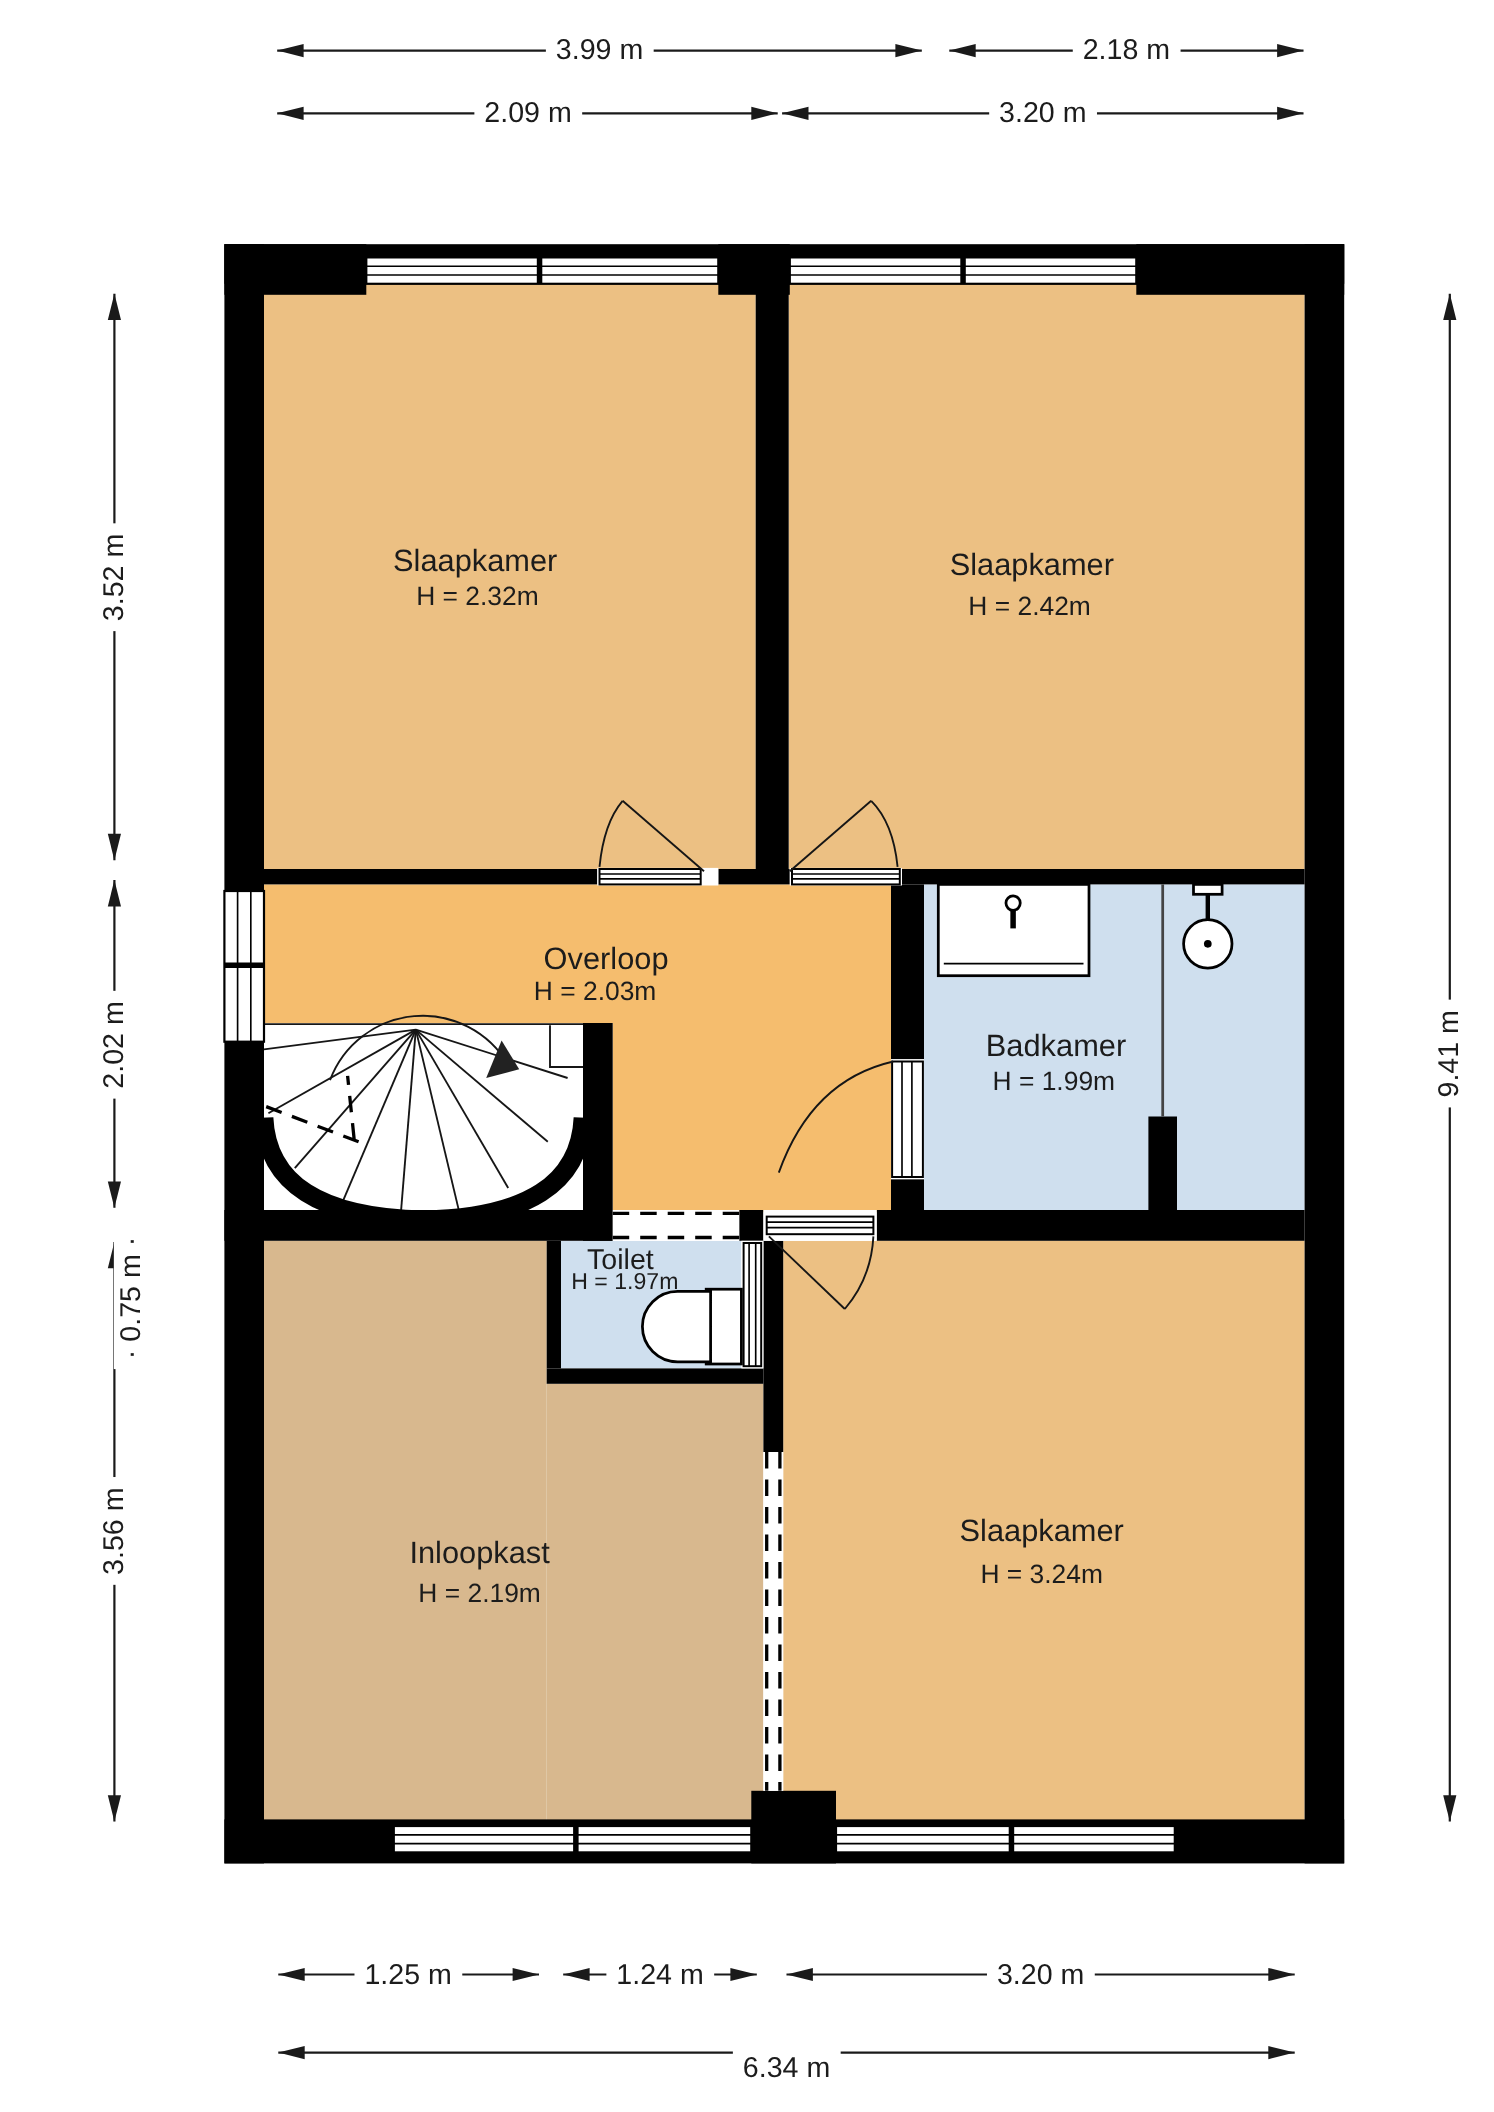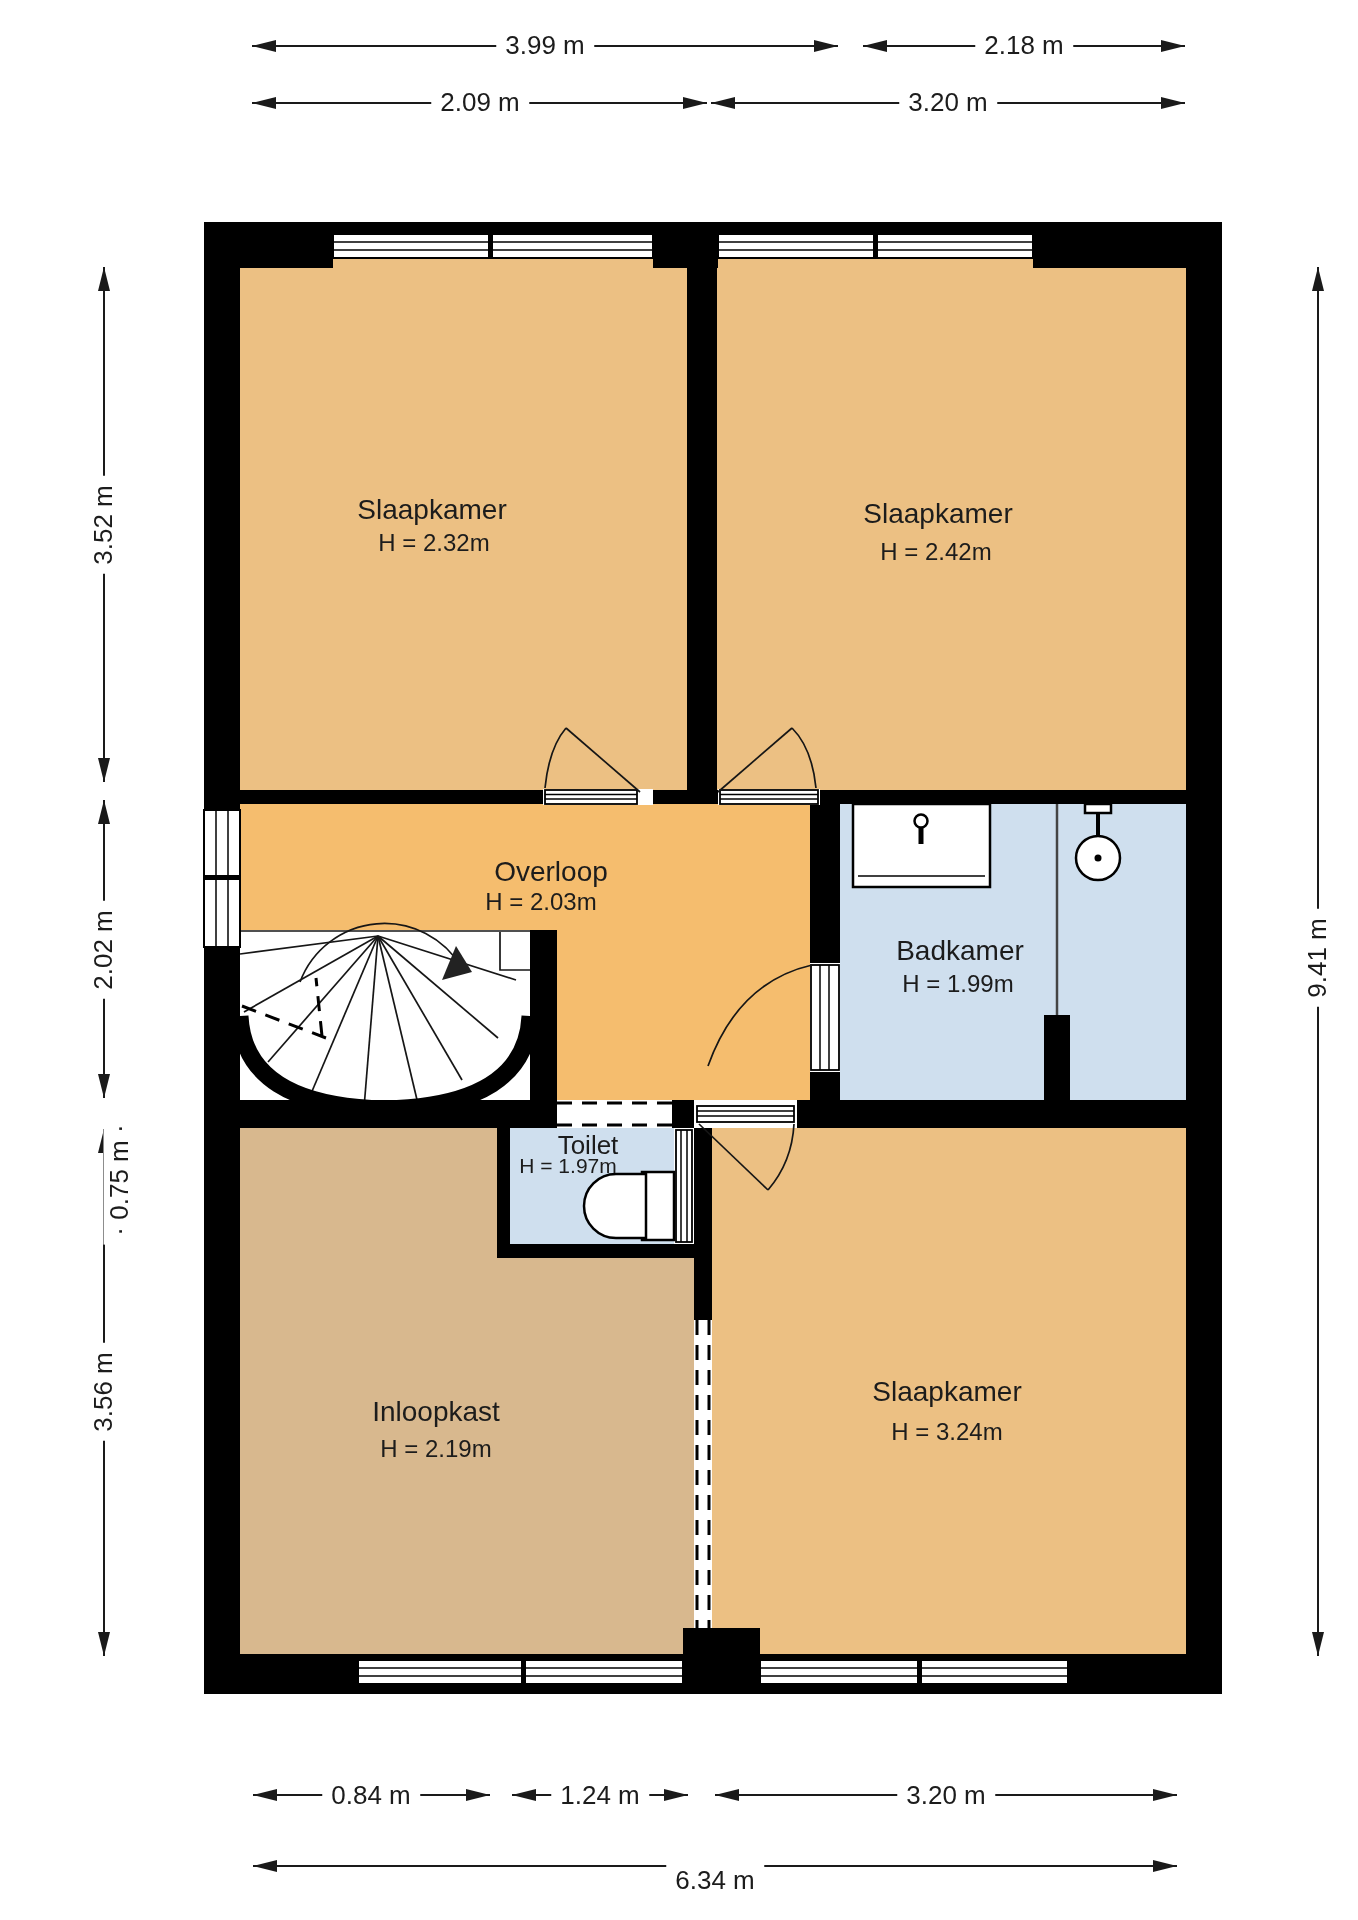--- a/index.html
+++ b/index.html
@@ -259,39 +259,39 @@
 
   <div class="label room-name" style="left:938px;top:514px;">Slaapkamer</div>
   <div class="label room-h" style="left:936px;top:552px;">H = 2.42m</div>
 
   <div class="label room-name" style="left:551px;top:872px;">Overloop</div>
   <div class="label room-h" style="left:541px;top:902px;">H = 2.03m</div>
 
   <div class="label room-name" style="left:960px;top:951px;">Badkamer</div>
   <div class="label room-h" style="left:958px;top:984px;">H = 1.99m</div>
 
-  <div class="label room-name" style="left:588px;top:1145px;font-size:26px;">Toilet</div>
+  <div class="label room-name" style="left:564px;top:1145px;font-size:26px;">Toilet</div>
   <div class="label room-h" style="left:568px;top:1166px;font-size:21px;">H = 1.97m</div>
 
   <div class="label room-name" style="left:436px;top:1412px;">Inloopkast</div>
   <div class="label room-h" style="left:436px;top:1449px;">H = 2.19m</div>
 
   <div class="label room-name" style="left:947px;top:1392px;">Slaapkamer</div>
   <div class="label room-h" style="left:947px;top:1432px;">H = 3.24m</div>
 
   <div class="dim-label" style="left:545px;top:45px;">3.99 m</div>
   <div class="dim-label" style="left:1024px;top:45px;">2.18 m</div>
   <div class="dim-label" style="left:480px;top:102px;">2.09 m</div>
   <div class="dim-label" style="left:948px;top:102px;">3.20 m</div>
 
   <div class="dim-label vert" style="left:103px;top:525px;">3.52 m</div>
   <div class="dim-label vert" style="left:103px;top:950px;">2.02 m</div>
   <div class="dim-label vert" style="left:119px;top:1180px;">· 0.75 m ·</div>
   <div class="dim-label vert" style="left:103px;top:1392px;">3.56 m</div>
 
   <div class="dim-label vert" style="left:1317px;top:958px;">9.41 m</div>
 
-  <div class="dim-label" style="left:371px;top:1795px;">0.84 m</div>
+  <div class="dim-label" style="left:371px;top:1795px;">1.25 m</div>
   <div class="dim-label" style="left:600px;top:1795px;">1.24 m</div>
   <div class="dim-label" style="left:946px;top:1795px;">3.20 m</div>
   <div class="dim-label" style="left:715px;top:1866px;margin-top:14px;">6.34 m</div>
 
 </div>
 
 </body></html>

